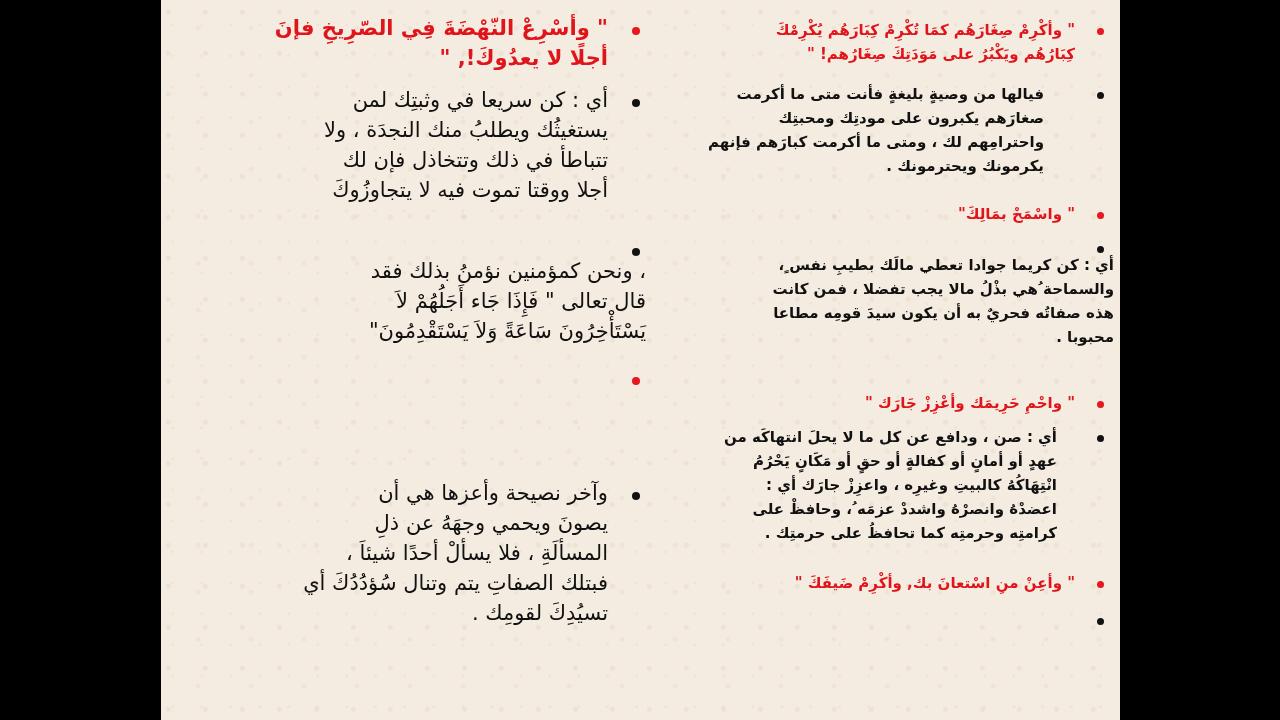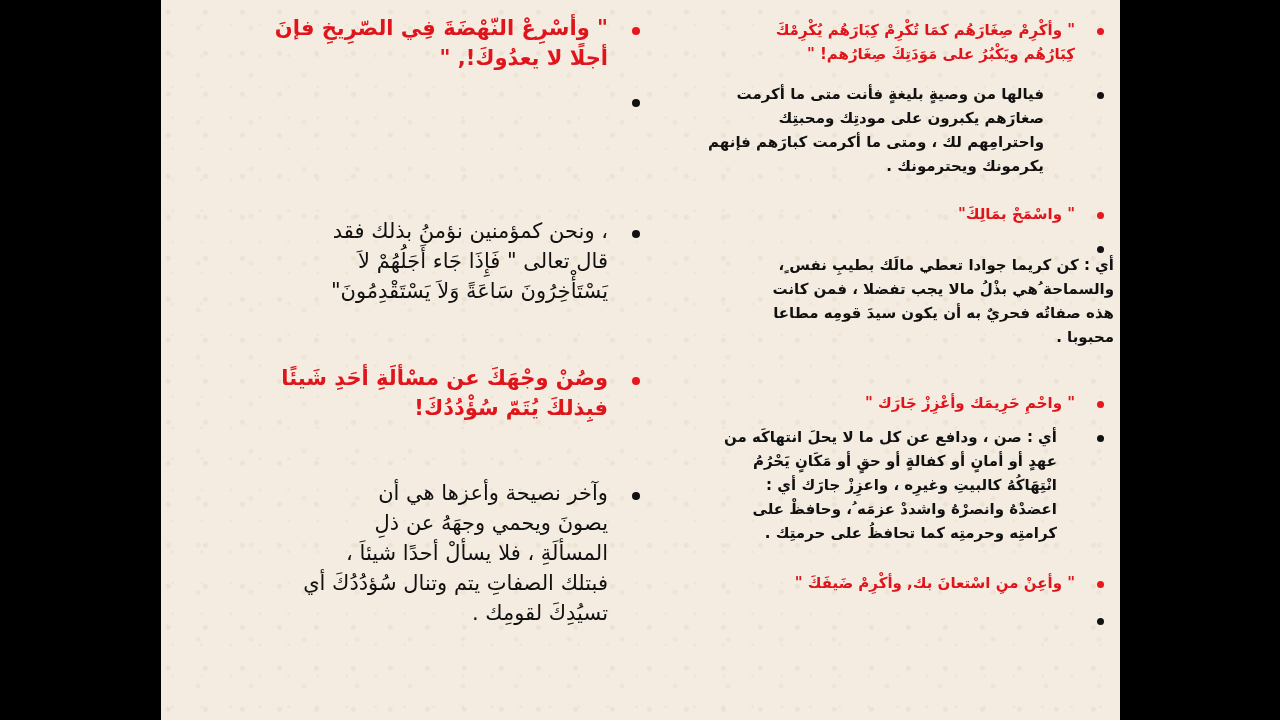--- a/index.html
+++ b/index.html
@@ -88,31 +88,33 @@
   </div>
 
   <div class="col col-left">
     <div class="item" style="top:13px;">
       <span class="bullet red"></span>
       <span class="text red">" وأسْرِعْ النّهْضَةَ فِي الصّرِيخِ فإنَ
 أجلًا لا يعدُوكَ!, "</span>
     </div>
     <div class="item" style="top:85px;">
       <span class="bullet"></span>
+      <span class="text">أي : كن سريعا في وثبتِك لمن
+يستغيثُك ويطلبُ منك النجدَة ، ولا
+تتباطأ في ذلك وتتخاذل فإن لك
+أجلا ووقتا تموت فيه لا يتجاوزُوكَ</span>
     </div>
-    <div class="item" style="top:216px;">
+    <div class="item" style="top:234px;flex-direction:column;">
       <span class="bullet"></span>
       <span class="text">، ونحن كمؤمنين نؤمنُ بذلك فقد
 قال تعالى " فَإِذَا جَاء أَجَلُهُمْ لاَ
 يَسْتَأْخِرُونَ سَاعَةً وَلاَ يَسْتَقْدِمُونَ"</span>
     </div>
     <div class="item" style="top:363px;">
       <span class="bullet red"></span>
-      <span class="text red">وصُنْ وجْهَكَ عن مسْألَةِ أحَدِ شَيئًا
-فبِذلكَ يُتَمّ سُؤْدُدُكَ!</span>
     </div>
     <div class="item" style="top:478px;">
       <span class="bullet"></span>
       <span class="text">وآخر نصيحة وأعزها هي أن
 يصونَ ويحمي وجهَهُ عن ذلِ
 المسألَةِ ، فلا يسألْ أحدًا شيئاَ ،
 فبتلك الصفاتِ يتم وتنال سُؤدُدُكَ أي
 تسيُدِكَ لقومِك .</span>
     </div>
   </div>

